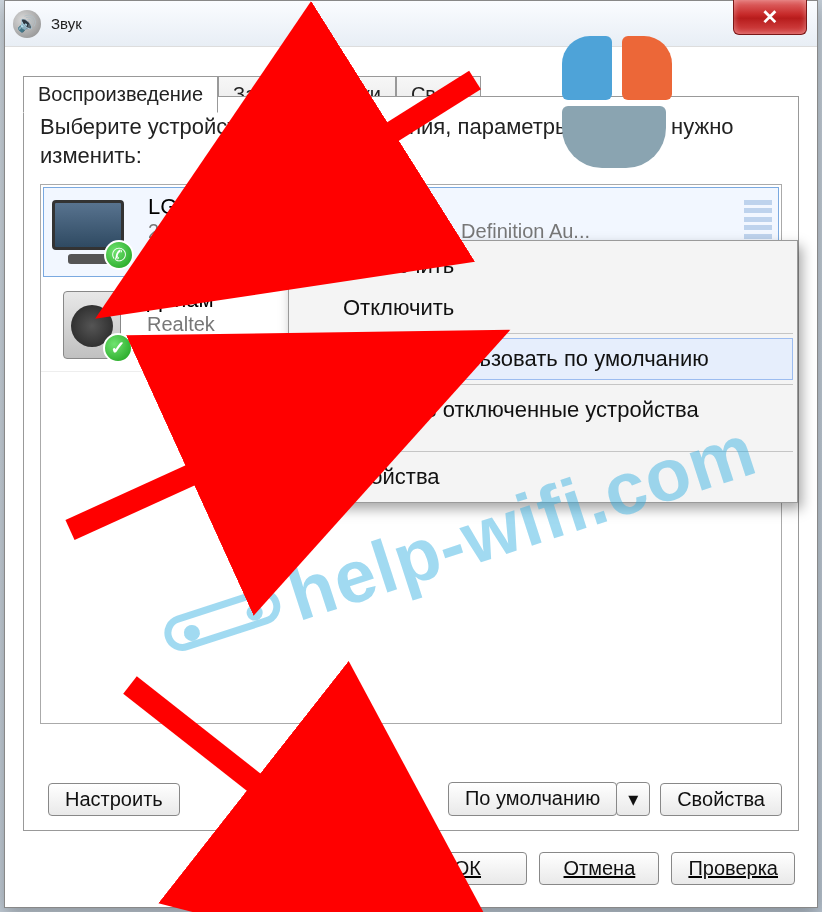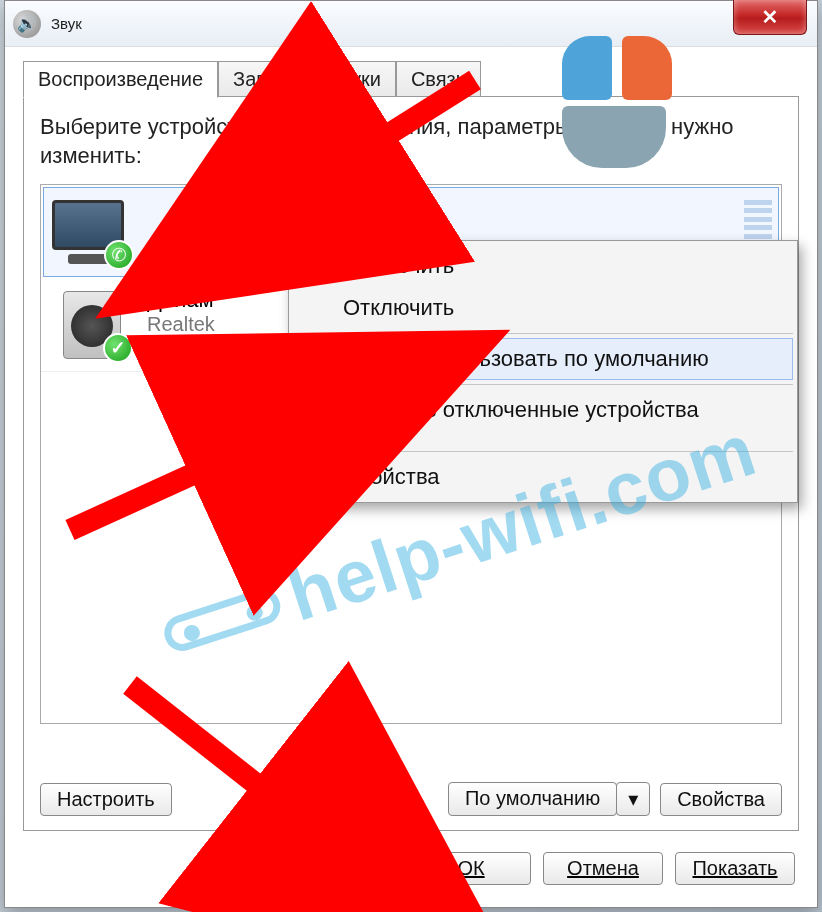--- a/index.html
+++ b/index.html
@@ -63,21 +63,21 @@
     display: flex;
     align-items: flex-end;
     height: 44px;
   }
   .tab {
     padding: 6px 14px 6px 14px;
     border: 1px solid #999;
     background: linear-gradient(#f7f7f7,#e9e9e9);
     margin-right: 0;
     position: relative;
-    top: 1px;
+    top: 16px;
     font-size: 20px;
     color:#222;
   }
   .tab.active {
     background: #fff;
     border-bottom: 1px solid #fff;
     z-index: 2;
   }
   .panel {
     border: 1px solid #999;
@@ -144,21 +144,21 @@
   .status-bubble.check::after{ content:"✓"; color:#fff; font-size:18px; font-weight:bold; }
   .dev-text { flex:1; overflow:hidden; }
   .dev-name { font-size: 22px; color:#000; }
   .dev-sub  { font-size: 20px; color:#777; white-space:nowrap; overflow:hidden; text-overflow:ellipsis; }
   .vol-bars {
     position:absolute; right:6px; top:8px; width:28px; height:72px;
     display:flex; flex-direction:column; justify-content:space-evenly;
   }
   .vol-bars div { height:5px; background:#7ea7d8; opacity:0.45; }
   .panel-buttons {
-    position:absolute; left:16px; right:16px; bottom:14px;
+    position:absolute; left:24px; right:16px; bottom:14px;
     display:flex; justify-content:space-between; align-items:center;
     gap:10px;
   }
   .btn {
     padding: 4px 16px;
     background: linear-gradient(#fff,#e9e9e9);
     border: 1px solid #888;
     border-radius: 4px;
     font-size: 20px;
     color:#111;
@@ -267,20 +267,25 @@
       <div class="instruction">Выберите устройство воспроизведения, параметры которого нужно изменить:</div>
 
       <div class="device-list">
 
         <div class="device selected">
           <div class="dev-icon">
             <div class="tv-icon-body"></div>
               <div class="tv-stand"></div>
             <div class="status-bubble phone"></div>
           </div>
+          <div class="dev-text">
+            <div class="dev-name">LG TV</div>
+            <div class="dev-sub">2- Устройство с поддержкой High Definition Au...</div>
+            <div class="dev-sub">Устрой</div>
+          </div>
           <div class="vol-bars">
             <div></div>
               <div></div>
               <div></div>
               <div></div>
               <div></div>
               <div></div>
               <div></div>
               <div></div>
           </div>
@@ -310,21 +315,21 @@
             <span>▾</span>
           </div>
         </div>
         <div class="btn">Свойства</div>
       </div>
     </div>
 
     <div class="dialog-buttons">
       <div class="btn">ОК</div>
       <div class="btn">Отмена</div>
-      <div class="btn">Показать</div>
+      <div class="btn">Проверка</div>
     </div>
 
   </div>
 </div>
 
 <div class="context-menu">
   <div class="cm-item">Отключить</div>
   <div class="cm-item">Отключить</div>
   <div class="cm-sep"></div>
   <div class="cm-item highlight">Использовать по умолчанию</div>

